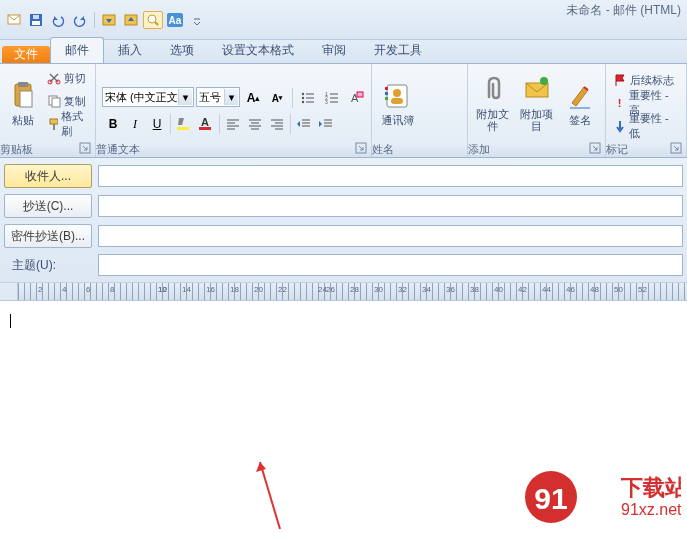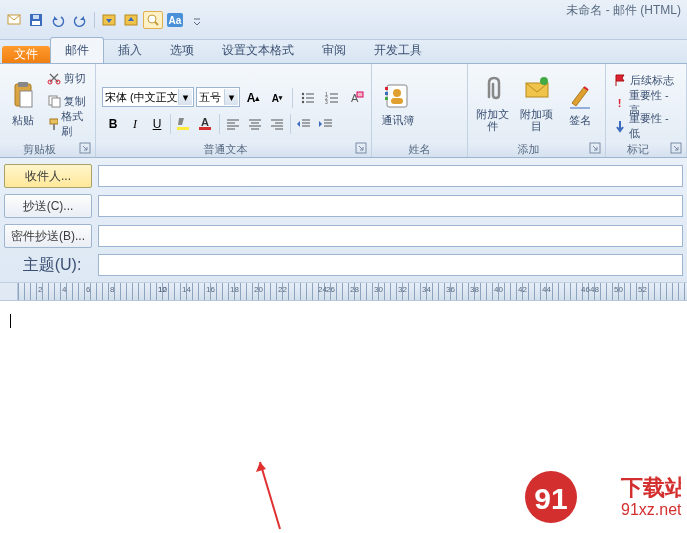--- a/index.html
+++ b/index.html
@@ -14,21 +14,21 @@
 
 .tabs { height: 24px; background: linear-gradient(#e4edf7, #d8e5f2); display: flex; align-items: flex-end; border-bottom: 1px solid #9db5d0; }
 .tab-file { background: linear-gradient(#ff9a2e, #ef7f12); color: #fff; padding: 0 12px; font-size: 12px; border-radius: 3px 3px 0 0; margin-left: 2px; }
 .tab { padding: 4px 14px; font-size: 12px; color: #3b5072; cursor: pointer; }
 .tab.active { background: #f2f6fb; border: 1px solid #9db5d0; border-bottom: none; border-radius: 3px 3px 0 0; }
 
 
 .ribbon { height: 94px; background: linear-gradient(#f4f8fc, #e1eaf4); display: flex; border-bottom: 1px solid #9db5d0; }
 .group { border-right: 1px solid #c3d2e3; display: flex; flex-direction: column; }
 .group-body { flex: 1; display: flex; padding: 3px 4px; gap: 2px; }
-.group-title { height: 16px; text-align: center; font-size: 11px; color: #5a6c83; background: linear-gradient(#e8eff8, #d5e1ef); line-height: 16px; }
+.group-title { height: 16px; text-align: left; font-size: 11px; color: #5a6c83; background: linear-gradient(#e8eff8, #d5e1ef); line-height: 16px; }
 .group-title .launcher { float: right; width: 14px; height: 14px; margin: 1px 2px 0 0; }
 
 .big-btn { display: flex; flex-direction: column; align-items: center; justify-content: center; width: 44px; gap: 2px; cursor: pointer; border-radius: 3px; padding: 2px; }
 .big-btn .icon-box { width: 32px; height: 32px; display: flex; align-items: center; justify-content: center; }
 .big-btn .lbl { font-size: 11px; color: #3b5072; text-align: center; line-height: 12px; }
 
 .small-row { display: flex; flex-direction: column; gap: 1px; }
 .small-btn { height: 22px; display: flex; align-items: center; gap: 3px; padding: 0 3px; cursor: pointer; border-radius: 2px; font-size: 11px; color: #3b5072; }
 
 .font-box { display: flex; flex-direction: column; gap: 4px; padding: 2px; margin-top: 18px; }
@@ -37,21 +37,21 @@
 .sel .arrow { position: absolute; right: 1px; top: 1px; width: 14px; height: 16px; background: linear-gradient(#f0f4fa,#d8e2ee); border-left: 1px solid #c3d2e3; display: flex; align-items: center; justify-content: center; }
 .btn-row { display: flex; gap: 0px; }
 .fmt-btn { width: 22px; height: 22px; display: flex; align-items: center; justify-content: center; cursor: pointer; border-radius: 2px; font-size: 12px; }
 .vsep { width: 1px; height: 20px; background: #c3d2e3; margin: 1px 2px; }
 
 
 .address-area { background: linear-gradient(#e9f0f8, #dde8f4); padding: 6px 4px; display: flex; flex-direction: column; gap: 6px; border-bottom: 1px solid #c3d2e3; }
 .addr-row { display: flex; align-items: center; gap: 6px; }
 .addr-btn { width: 88px; height: 24px; border: 1px solid #a9a167; background: linear-gradient(#fff6cc, #ffe89a); border-radius: 2px; font-size: 12px; color: #3b3b3b; cursor: pointer; }
 .addr-btn.plain { background: linear-gradient(#fdfdfd, #e9eef5); border: 1px solid #9db5d0; }
-.subject-lbl { width: 88px; font-size: 16px; color: #3b5072; text-align: center; padding-left: 8px; }
+.subject-lbl { width: 88px; font-size: 12px; color: #3b5072; text-align: left; padding-left: 8px; }
 .addr-input { flex: 1; height: 22px; border: 1px solid #9db5d0; background: #fff; padding: 0 4px; font-size: 12px; }
 
 
 .ruler { height: 18px; background: linear-gradient(#e6eef8,#d3dfec); border-bottom: 1px solid #b8c9de; position: relative; font-size: 8px; color: #5a6c83; display: flex; align-items: center; overflow: hidden; }
 .ruler .corner { width: 18px; height: 18px; border-right: 1px solid #b8c9de; background: #e1eaf4; }
 .ruler-scale { position: relative; flex: 1; height: 18px; background: repeating-linear-gradient(90deg, #8ea3bd 0 1px, transparent 1px 6px); }
 .ruler-lbl { position: absolute; top: 2px; font-size: 8px; color: #5a6c83; }
 
 
 .compose-body { background: #fff; height: 230px; padding: 12px 10px; border-top: 1px solid #fff; }
@@ -422,21 +422,21 @@
       <span class="ruler-lbl" style="left: 308px;">26</span>
       <span class="ruler-lbl" style="left: 332px;">28</span>
       <span class="ruler-lbl" style="left: 356px;">30</span>
       <span class="ruler-lbl" style="left: 380px;">32</span>
       <span class="ruler-lbl" style="left: 404px;">34</span>
       <span class="ruler-lbl" style="left: 428px;">36</span>
       <span class="ruler-lbl" style="left: 452px;">38</span>
       <span class="ruler-lbl" style="left: 476px;">40</span>
       <span class="ruler-lbl" style="left: 500px;">42</span>
       <span class="ruler-lbl" style="left: 524px;">44</span>
-      <span class="ruler-lbl" style="left: 563px;">46</span>
+      <span class="ruler-lbl" style="left: 548px;">46</span>
       <span class="ruler-lbl" style="left: 572px;">48</span>
       <span class="ruler-lbl" style="left: 596px;">50</span>
       <span class="ruler-lbl" style="left: 620px;">52</span>
     </div>
 </div>
 
 <div class="compose-body">
   <span class="cursor"></span>
 </div>
 

